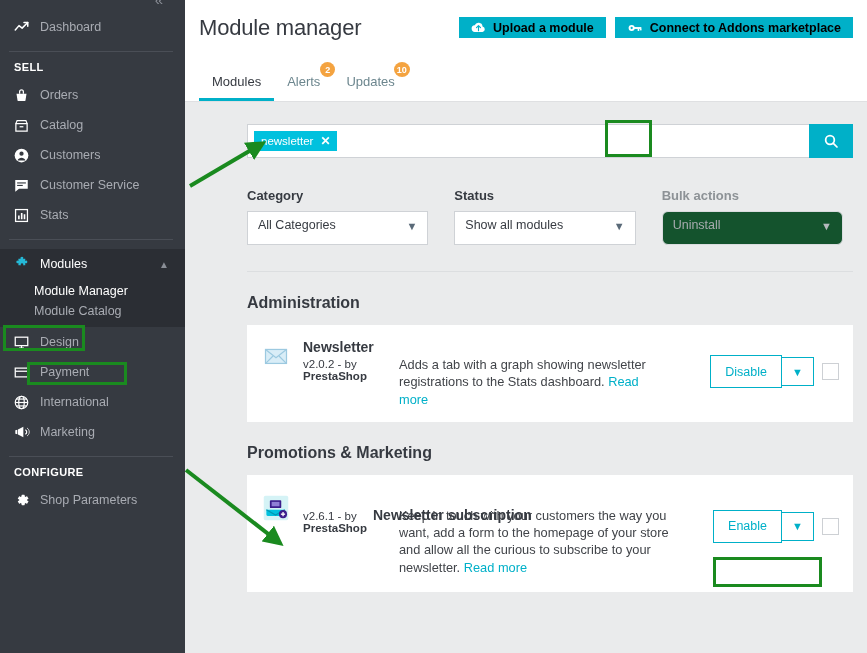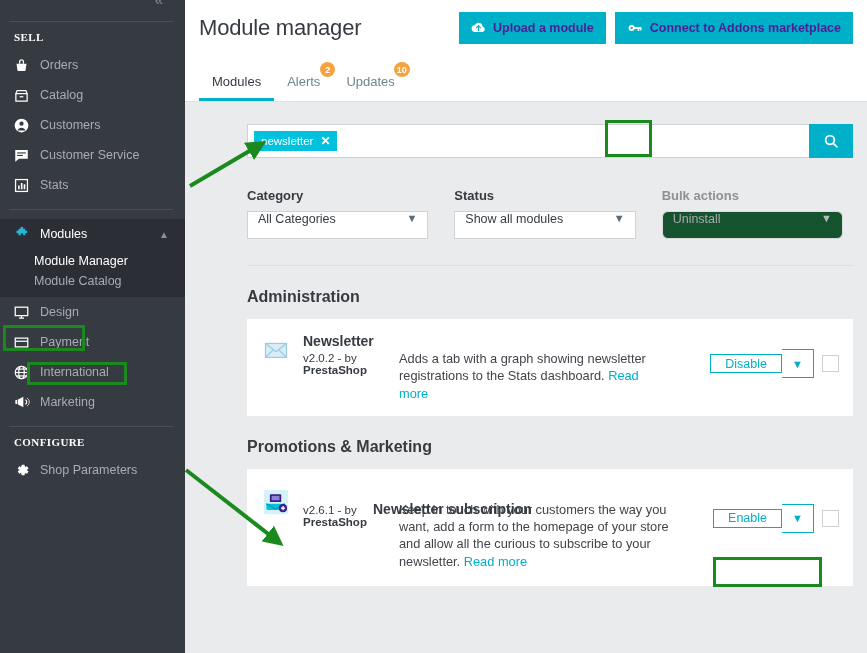--- a/index.html
+++ b/index.html
@@ -35,21 +35,21 @@
     display: flex; align-items: center;
     color: #ffffff;
   }
   .nav-item .lbl { white-space: nowrap; }
   .nav-sep {
     height: 1px; background: #4a4e56;
     margin: 9px 12px 9px 9px;
   }
   .nav-head {
     font-size: 11px; font-weight: bold; letter-spacing: .4px;
-    color: #ffffff; padding: 0 0 7px 14px; font-family: Liberation Serif, serif;
+    color: #ffffff; padding: 0 0 7px 14px;
   }
   .sub-wrap { background: #2b2e34; padding: 2px 0 6px 0; }
   .sub-item {
     font-size: 12.5px; color: #a9acb3;
     padding: 3px 0 3px 34px; position: relative;
   }
   .sub-item.active { color: #ffffff; }
   .chevron-up {
     position: absolute; right: 16px; top: 50%;
     transform: translateY(-50%);
@@ -81,22 +81,22 @@
     position: absolute; left: 14px; top: -4px;
     font-size: 10px; color: #9aa0a6; opacity: .45;
   }
   h1.page-title {
     font-size: 22px; font-weight: normal;
     color: #363a41; letter-spacing: -.2px;
     white-space: nowrap;
   }
   .head-actions { margin-left: auto; display: flex; gap: 9px; align-items: center; }
   .btn-teal {
-    background: #00b0c8; color: #4c1d95;
-    border: none; height: 32px;
+    background: #00b0c8; color: #000000;
+    border: none; height: 21px;
     padding: 0 12px;
     font-size: 12.5px; font-weight: bold;
     display: flex; align-items: center; gap: 7px;
     cursor: pointer; white-space: nowrap;
     font-family: "Liberation Sans", sans-serif;
   }
   .tabs {
     background: #ffffff;
     display: flex; align-items: flex-end;
     height: 47px; padding-left: 14px;
@@ -152,24 +152,24 @@
   .filters {
     display: flex; padding: 30px 14px 0 62px; gap: 16px;
   }
   .filter { width: 208px; margin-right: 10px; }
   .filter-label {
     font-size: 13px; font-weight: bold;
     color: #363a41; margin-bottom: 8px;
   }
   .filter-label.muted { color: #8d9296; }
   .select {
-    height: 28px; background: #fff;
+    height: 34px; background: #fff;
     border: 1px solid #cfd2d6;
-    display: flex; align-items: flex-start;
-    padding: 0 10px; font-size: 12.5px;
+    display: flex; align-items: flex-end;
+    padding: 12px 10px; font-size: 12.5px;
     color: #363a41; cursor: pointer;
   }
   .select.disabled { background: #14532d; color: #a7abaf; border-color: #dadcdf; border-radius: 6px; }
   .select .cv { margin-left: auto; color: #5a6a78; font-size: 11px; }
   .select.disabled .cv { color: #b6babe; }
 
   .divider { height: 1px; background: #dcdee0; margin: 26px 14px 0 62px; }
 
   .sec-title {
     font-size: 16px; font-weight: bold; color: #363a41;
@@ -196,21 +196,21 @@
     padding-top: 17px; padding-right: 10px;
     max-width: 280px;
   }
   .card-desc a { color: #00b0c8; text-decoration: none; cursor: pointer; }
   .card-actions {
     margin-left: auto; display: flex;
     align-items: center; padding-top: 16px;
     position: relative;
   }
   .btn-outline {
-    height: 19px; border: 1px solid #00b0c8;
+    height: 33px; border: 1px solid #00b0c8;
     background: #fff; color: #00b0c8;
     font-size: 12.5px; padding: 0 14px;
     display: flex; align-items: center;
     cursor: pointer; font-family: "Liberation Sans", sans-serif;
   }
   .btn-caret {
     width: 32px; height: 29px;
     border: 1px solid #00b0c8; border-left: none;
     background: #fff; color: #00b0c8;
     display: flex; align-items: center; justify-content: center;
@@ -241,20 +241,29 @@
 <body>
 
 <div id="app">
 
   <div id="sidebar">
 
     <div class="collapse-row">
       <span class="collapse-icon">«</span>
     </div>
 
+    <div class="nav-item">
+      <span class="ic">
+        <svg width="15" height="15" viewBox="0 0 24 24" fill="none" stroke="#fff" stroke-width="2.4" stroke-linecap="round" stroke-linejoin="round">
+            <polyline points="2,16 8,9 13,13 22,4"></polyline>
+            <polyline points="16,4 22,4 22,10"></polyline>
+          </svg>
+      </span>
+      <span class="lbl">Dashboard</span>
+    </div>
 
     <div class="nav-sep"></div>
 
     <div class="nav-head">SELL</div>
 
     <div class="nav-item">
       <span class="ic">
         <svg width="15" height="15" viewBox="0 0 24 24" fill="#fff">
             <path d="M4 9h16l-1.6 10.5a1.6 1.6 0 0 1-1.6 1.4H7.2a1.6 1.6 0 0 1-1.6-1.4L4 9z"></path>
             <path d="M9 9V6a3 3 0 0 1 6 0v3" fill="none" stroke="#fff" stroke-width="2"></path>

